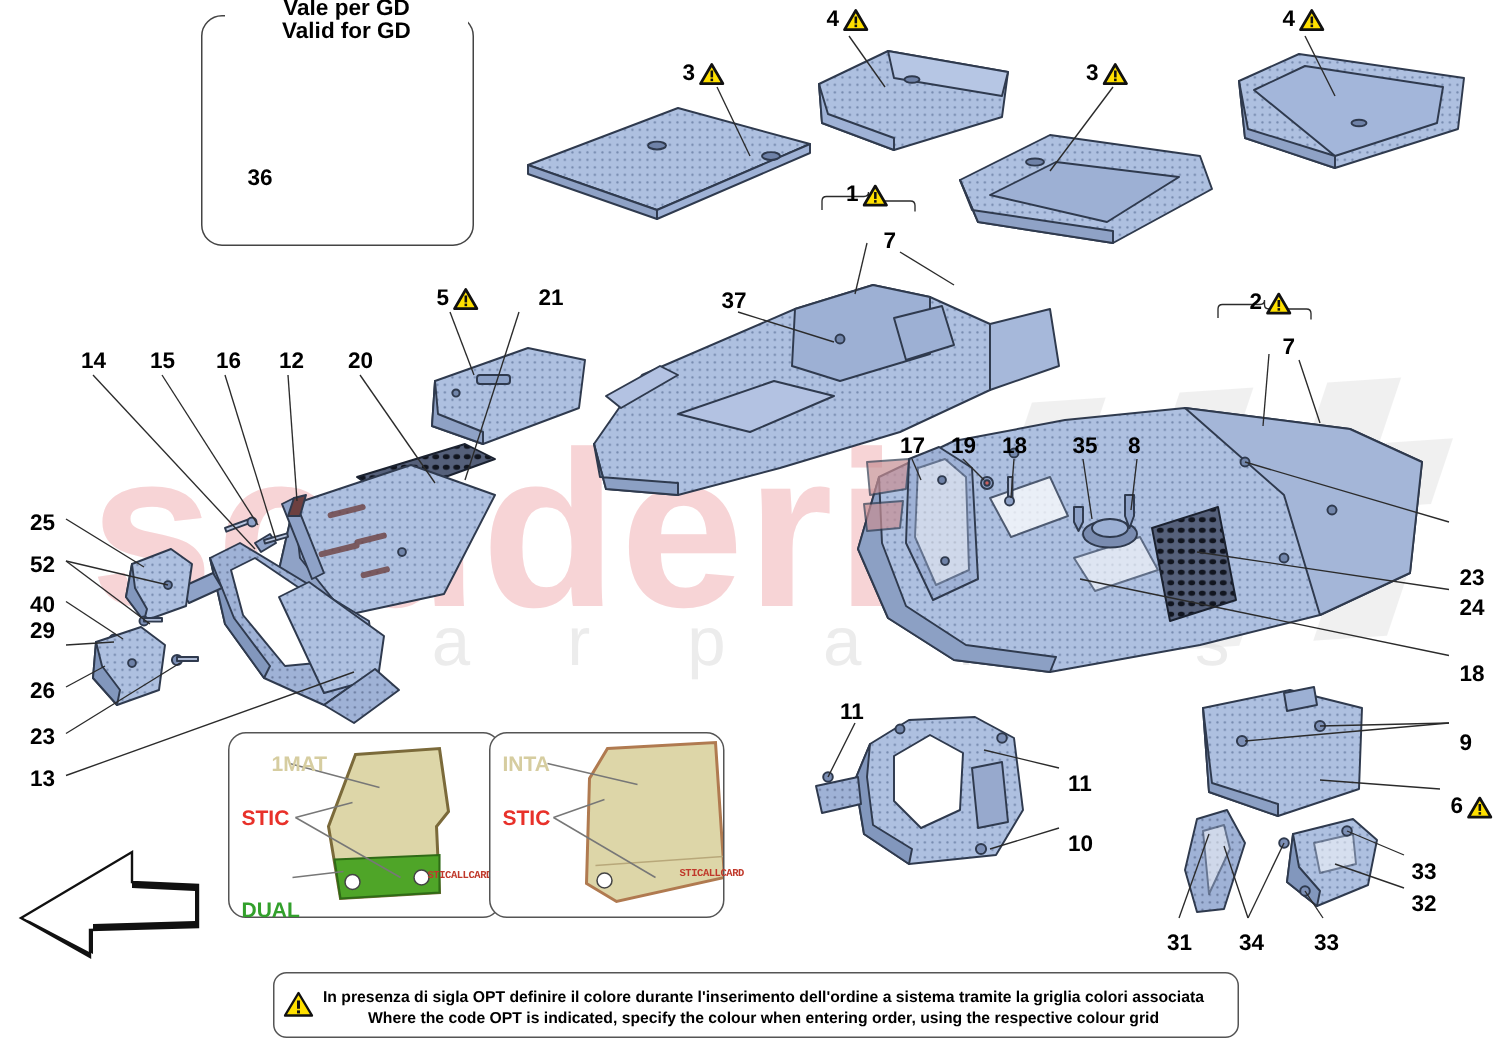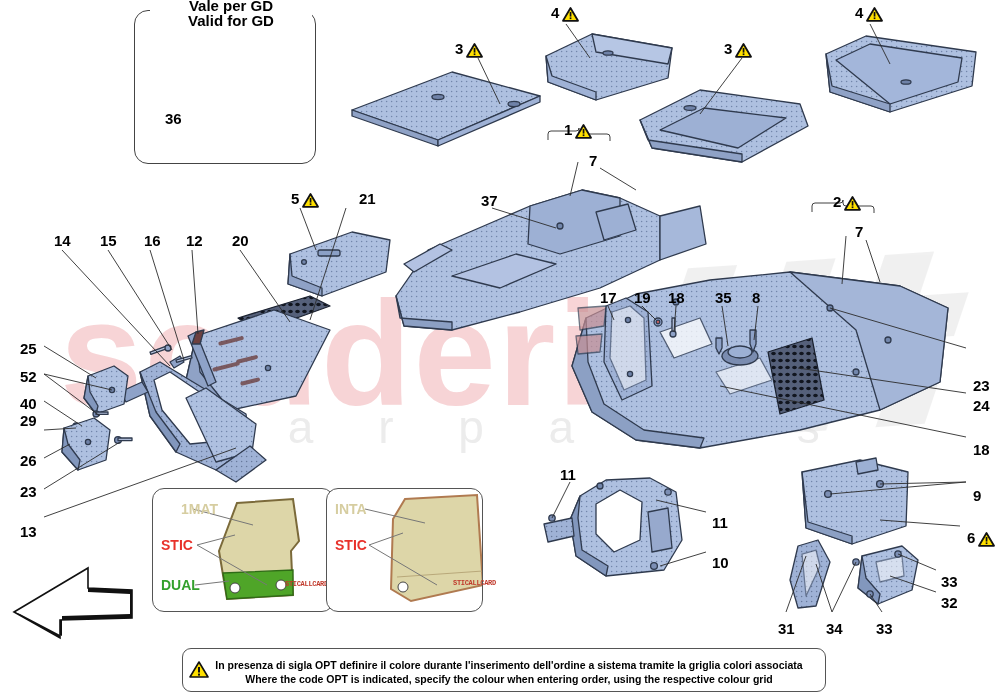--- a/index.html
+++ b/index.html
@@ -29,21 +29,21 @@
   #gdlabel{position:absolute;left:150px;top:-2px;width:150px;text-align:center;
      background:#fff;padding:0 6px;font-size:15px;font-weight:bold;line-height:15px;z-index:5;}
 
   
   .legend{position:absolute;border:1.2px solid #555;border-radius:12px;background:#fff;}
   #legend1{left:152px;top:488px;width:180px;height:122px;}
   #legend2{left:326px;top:488px;width:155px;height:122px;}
   .lg-txt{position:absolute;font-size:14px;font-weight:bold;}
   .c-mat{color:#d6cda0;}
   .c-stic{color:#e8312a;}
-  .c-dual{color:#33a02c;}
+  .c-dual{color:#33a02c;margin-top:21px;}
   .brandtxt{position:absolute;font-size:7px;font-weight:bold;color:#c0392b;
      font-family:Liberation Mono, monospace;letter-spacing:-.3px;margin-left:40px;}
 
   
   #attn{position:absolute;left:182px;top:648px;width:642px;height:42px;
      border:1.2px solid #555;border-radius:9px;background:#fff;}
   #attn-title{position:absolute;left:400px;top:636px;background:#ffe000;
      border:1.4px solid #111;border-radius:13px;padding:2px 14px;
      font-size:14px;font-weight:bold;color:#000;z-index:6;white-space:nowrap;}
   .attn-line{position:absolute;left:20px;width:612px;text-align:center;
@@ -383,21 +383,21 @@
       <div class="num" style="left: 100px; top: 232px;"><span>15</span></div>
       <div class="num" style="left: 144px; top: 232px;"><span>16</span></div>
       <div class="num" style="left: 186px; top: 232px;"><span>12</span></div>
       <div class="num" style="left: 232px; top: 232px;"><span>20</span></div>
       <div class="num" style="left: 20px; top: 340px;"><span>25</span></div>
       <div class="num" style="left: 20px; top: 368px;"><span>52</span></div>
       <div class="num" style="left: 20px; top: 395px;"><span>40</span></div>
       <div class="num" style="left: 20px; top: 412px;"><span>29</span></div>
       <div class="num" style="left: 20px; top: 452px;"><span>26</span></div>
       <div class="num" style="left: 20px; top: 483px;"><span>23</span></div>
-      <div class="num" style="left: 20px; top: 511px; margin-top: 12px;"><span>13</span></div>
+      <div class="num" style="left: 20px; top: 511px;"><span>13</span></div>
       <div class="num" style="left: 600px; top: 289px;"><span>17</span></div>
       <div class="num" style="left: 634px; top: 289px;"><span>19</span></div>
       <div class="num" style="left: 668px; top: 289px;"><span>18</span></div>
       <div class="num" style="left: 715px; top: 289px;"><span>35</span></div>
       <div class="num" style="left: 752px; top: 289px;"><span>8</span></div>
       <div class="num" style="left: 973px; top: 352px; margin-top: 25px;"><span>23</span></div>
       <div class="num" style="left: 973px; top: 397px;"><span>24</span></div>
       <div class="num" style="left: 973px; top: 441px;"><span>18</span></div>
       <div class="num" style="left: 973px; top: 487px;"><span>9</span></div>
       <div class="num" style="left: 967px; top: 529px;"><span>6</span><span class="warn"><svg width="17" height="15" viewBox="0 0 17 15">

